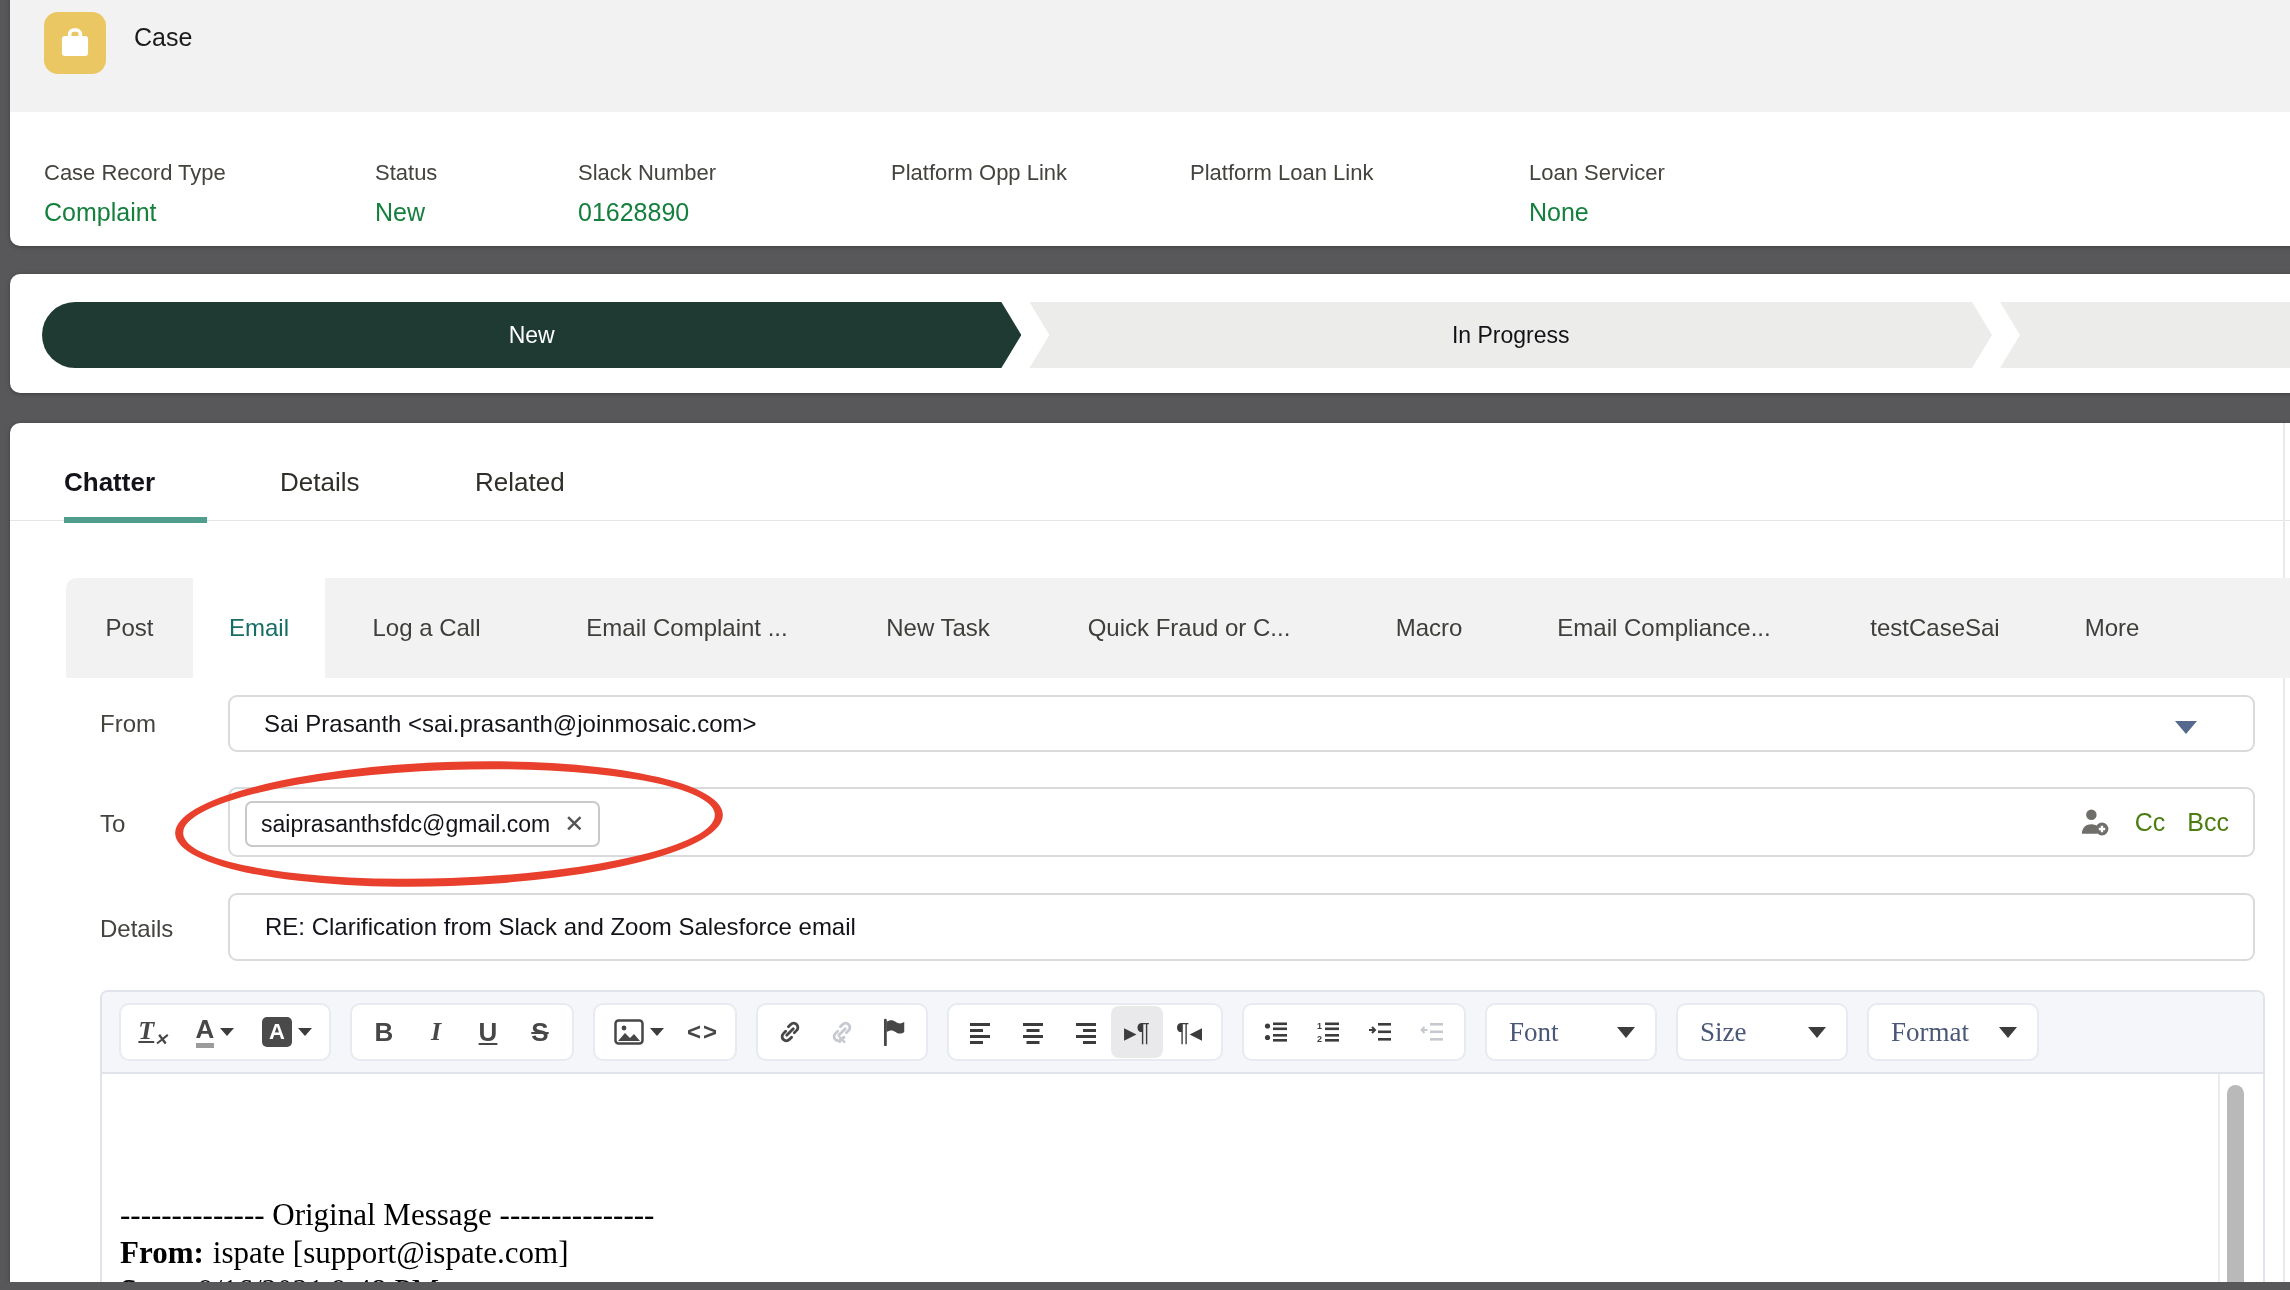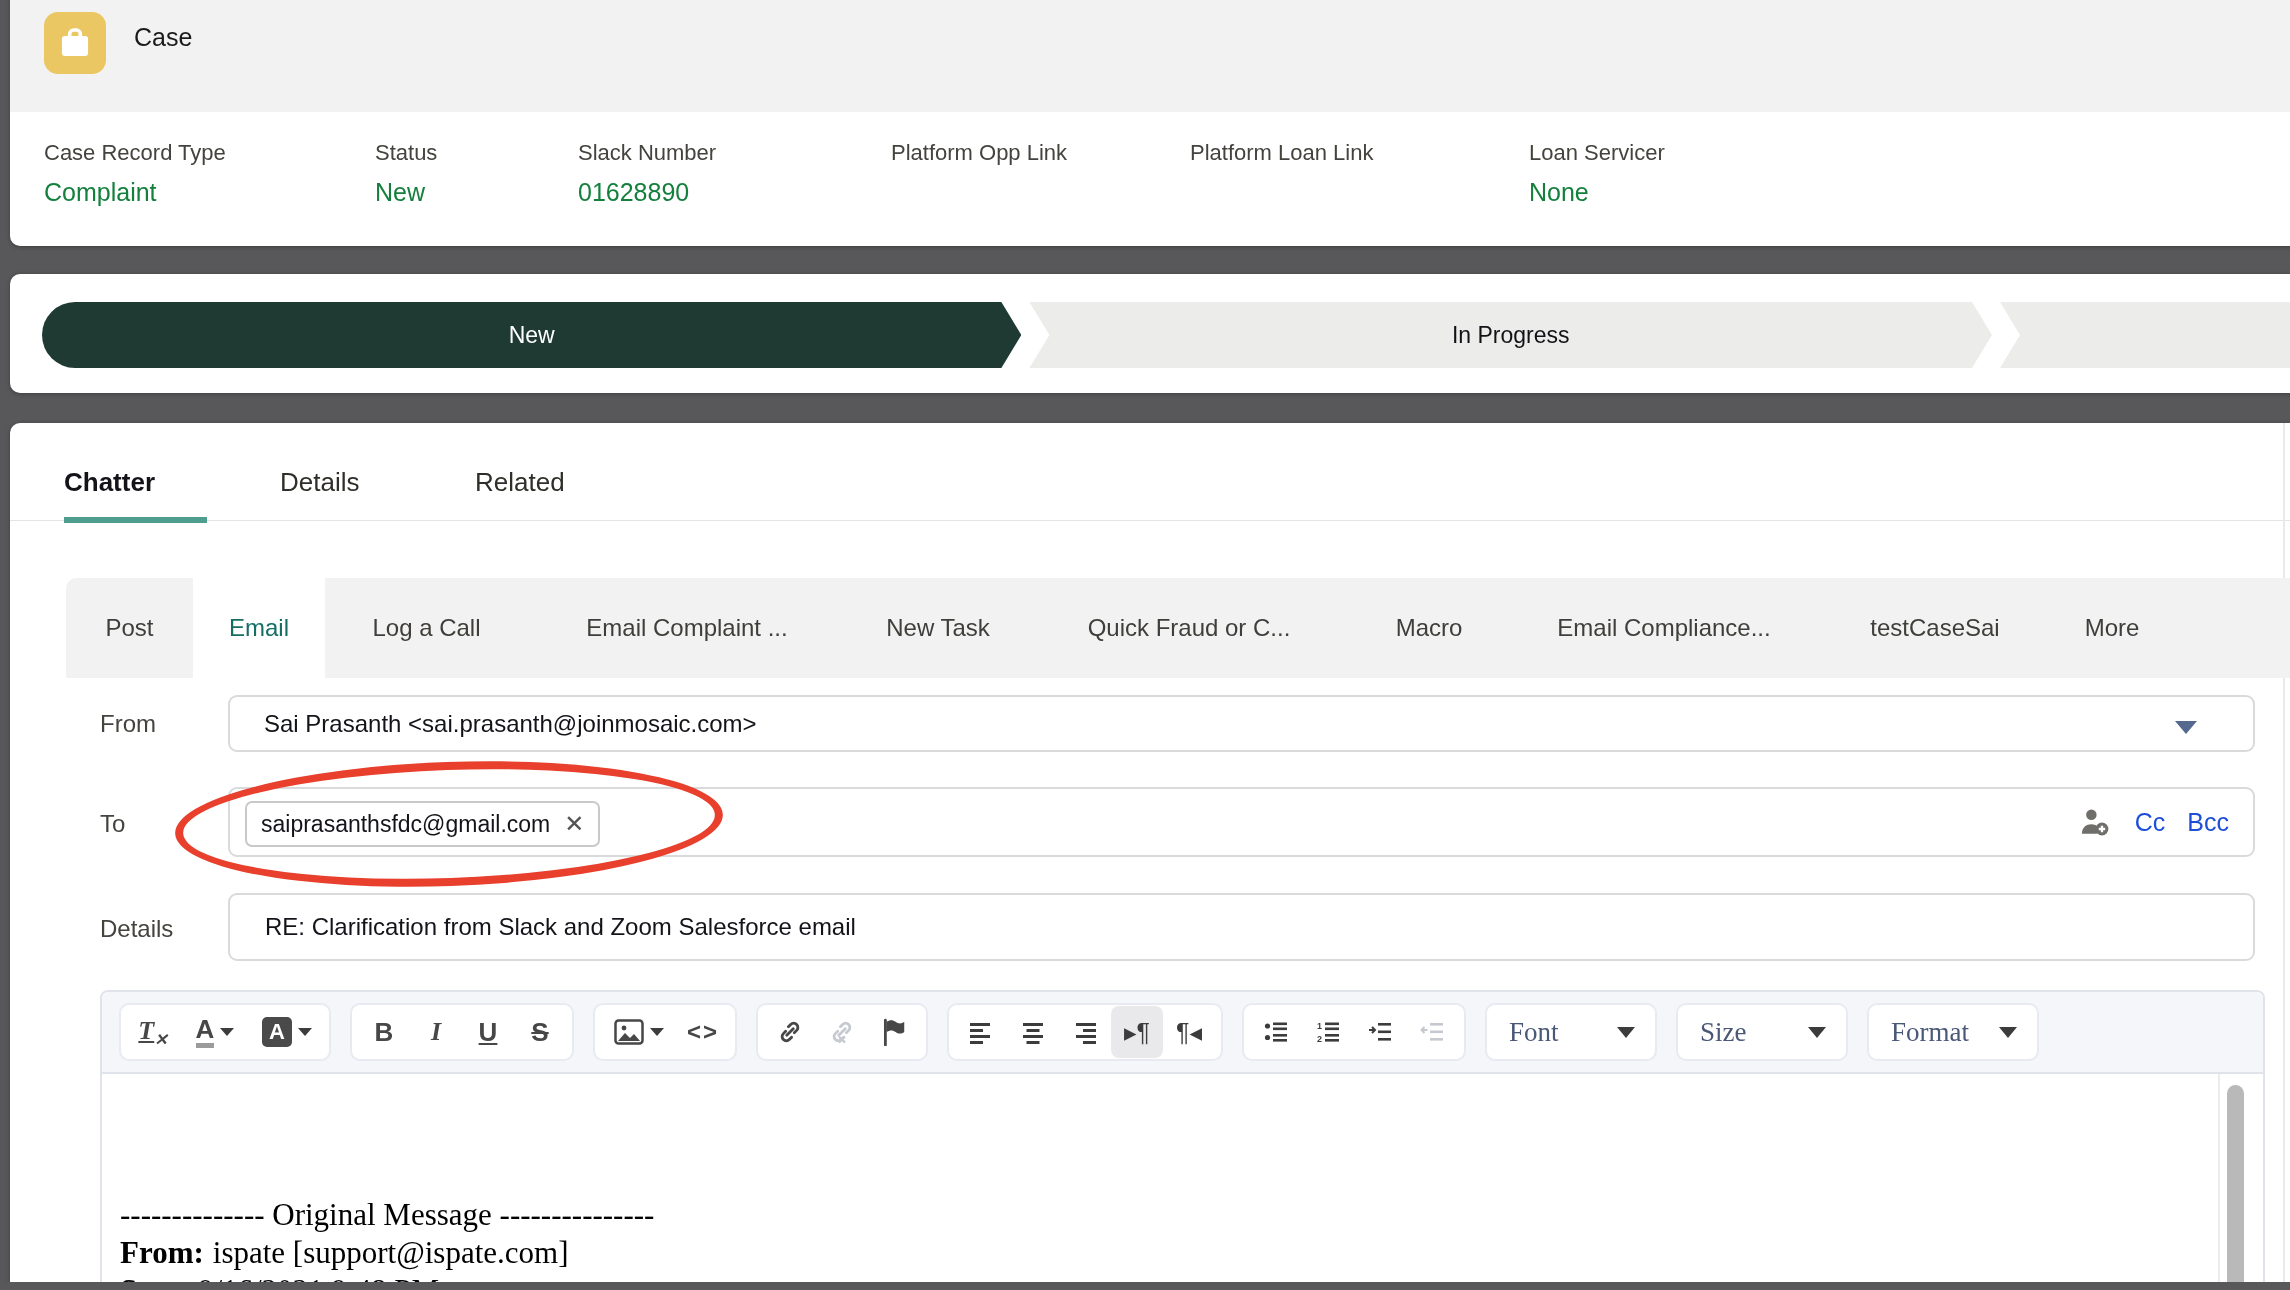--- a/index.html
+++ b/index.html
@@ -10,21 +10,21 @@
   .card { position:absolute; left:10px; width:2290px; background:#fff; border-radius:10px;
           box-shadow:0 1px 4px rgba(0,0,0,.3); }
 
   
   .card-header { top:-12px; height:258px; }
   .header-top { position:absolute; top:12px; left:0; right:0; height:112px; background:#f2f2f3; }
   .case-icon { position:absolute; left:34px; top:12px; width:62px; height:62px; background:#ebc763; border-radius:14px;
                display:flex; align-items:center; justify-content:center; }
   .case-title { position:absolute; left:124px; top:23px; font-size:25px; color:#1b1b1b; }
   .hfield { position:absolute; top:152px; }
-  .hfield .f-label { font-size:22px; color:#45433e; }
+  .hfield .f-label { font-size:22px; color:#45433e;margin-top:20px; }
   .hfield .f-value { font-size:25px; color:#15803d; margin-top:12px; }
 
   
   .card-path { top:274px; height:119px; }
   .path-track { position:absolute; left:32px; top:28px; right:0; height:66px; display:flex; }
   .stage { height:66px; display:flex; align-items:center; justify-content:center; font-size:23px; }
   .stage-current { width:995px; background:#1e3a33; color:#fff; border-radius:33px 0 0 33px;
       clip-path:polygon(0 0, calc(100% - 20px) 0, 100% 50%, calc(100% - 20px) 100%, 0 100%); }
   .stage-next { width:978px; margin-left:8px; background:#ececeb; color:#121217;
       clip-path:polygon(0 0, calc(100% - 20px) 0, 100% 50%, calc(100% - 20px) 100%, 0 100%, 20px 50%); }
@@ -52,21 +52,21 @@
   .from-box { top:272px; height:57px; }
   .from-text { position:absolute; left:34px; top:13px; font-size:24px; color:#14131a; }
   .dd-caret { position:absolute; right:56px; top:24px; width:0; height:0;
               border-left:11px solid transparent; border-right:11px solid transparent; border-top:13px solid #54698d; }
   .to-box { top:364px; height:70px; }
   .chip { position:absolute; left:15px; top:12px; height:46px; border:2px solid #c9c9c9; border-radius:7px;
           display:flex; align-items:center; padding:0 14px; gap:14px; background:#fff; }
   .chip-text { font-size:23px; color:#14131a; }
   .chip-x { font-size:24px; color:#545454; cursor:pointer; }
   .to-actions { position:absolute; right:24px; top:0; height:66px; display:flex; align-items:center; gap:22px; }
-  .cc-link { font-size:25px; color:#1d4ed8; cursor:pointer; }
+  .cc-link { font-size:25px; color:#4d7c0f; cursor:pointer; }
   .subject-box { top:470px; height:68px; }
   .subject-text { position:absolute; left:35px; top:18px; font-size:24px; color:#14131a; }
 
   
   .red-ellipse { position:absolute; left:165px; top:339px; width:548px; height:124px;
                  border:8px solid #e8402c; border-radius:50%; transform:rotate(-2deg); pointer-events:none; z-index:5; }
 
   
   .editor { position:absolute; left:90px; top:567px; width:2165px; height:400px;
             border:2px solid #e0e3ea; border-radius:8px 8px 0 0; }

